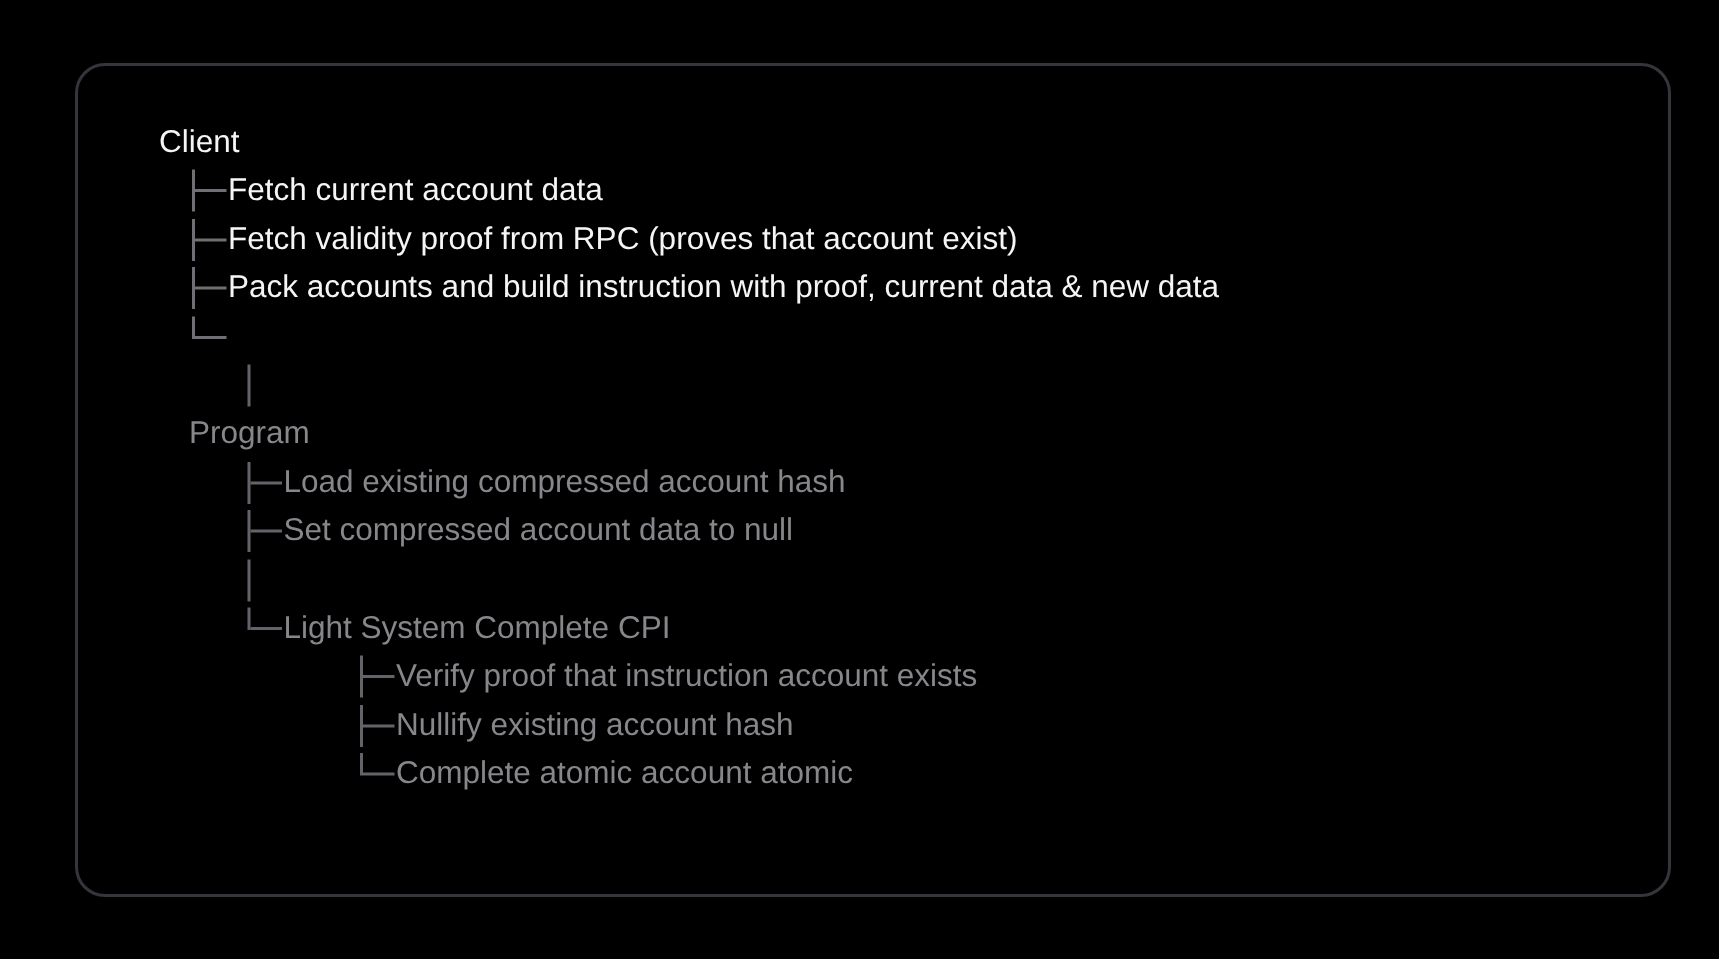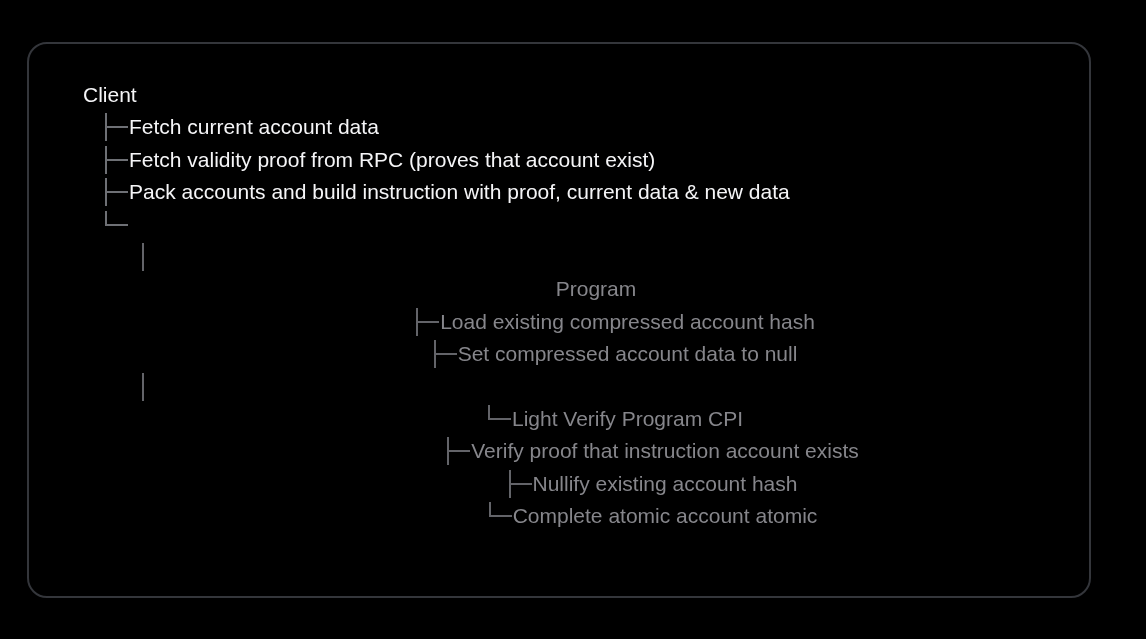--- a/index.html
+++ b/index.html
@@ -12,39 +12,39 @@
     --conn-dim:#636469;
   }
   html,body{margin:0;padding:0;}
   body{
     width:1146px;height:639px;
     background:var(--bg);
     font-family:"Liberation Sans","DejaVu Sans",sans-serif;
     overflow:hidden;position:relative;
   }
   .panel{
-    position:absolute;left:27px;top:42px;
+    position:absolute;left:50px;top:42px;
     width:1064px;height:556px;
     box-sizing:border-box;
     border:2px solid var(--panel-border);
     border-radius:20px;
     background:var(--bg);
     padding-left:31px;
   }
   .tree{
     position:absolute;left:0;top:35px;right:0;
     font-size:21px;
   }
   .row{
     position:relative;
     height:32.4px;line-height:32.4px;
     white-space:nowrap;
   }
   .c-white{color:var(--text-white);}
-  .c-gray{color:var(--text-gray);text-align:center;}
+  .c-gray{color:var(--text-gray);}
   
   .h0{padding-left:54px;}   
   .i1{padding-left:76px;text-decoration:underline;}   
   .h1{padding-left:74px;}   
   .i2{padding-left:113px;}  
   .i3{padding-left:188px;}  
   
   .conn{
     position:relative;display:inline-block;
     width:24px;height:100%;vertical-align:top;
@@ -77,19 +77,19 @@
     <div class="row i1 c-white"><span class="conn last"></span></div>
 
     <div class="row i2"><span class="conn pipe dim"></span></div>
 
     <div class="row h1 c-gray"><span class="label">Program</span></div>
     <div class="row i2 c-gray"><span class="conn mid dim"></span><span class="label">Load existing compressed account hash</span></div>
     <div class="row i2 c-gray"><span class="conn mid dim"></span><span class="label">Set compressed account data to null</span></div>
 
     <div class="row i2"><span class="conn pipe dim"></span></div>
 
-    <div class="row i2 c-gray"><span class="conn last dim"></span><span class="label">Light Verify Program CPI</span></div>
+    <div class="row i2 c-gray"><span class="conn last dim"></span><span class="label">Light System Complete CPI</span></div>
     <div class="row i3 c-gray"><span class="conn mid dim"></span><span class="label">Verify proof that instruction account exists</span></div>
     <div class="row i3 c-gray"><span class="conn mid dim"></span><span class="label">Nullify existing account hash</span></div>
     <div class="row i3 c-gray"><span class="conn last dim"></span><span class="label">Complete atomic account atomic</span></div>
 
   </div>
 </div>
 
 </body></html>

